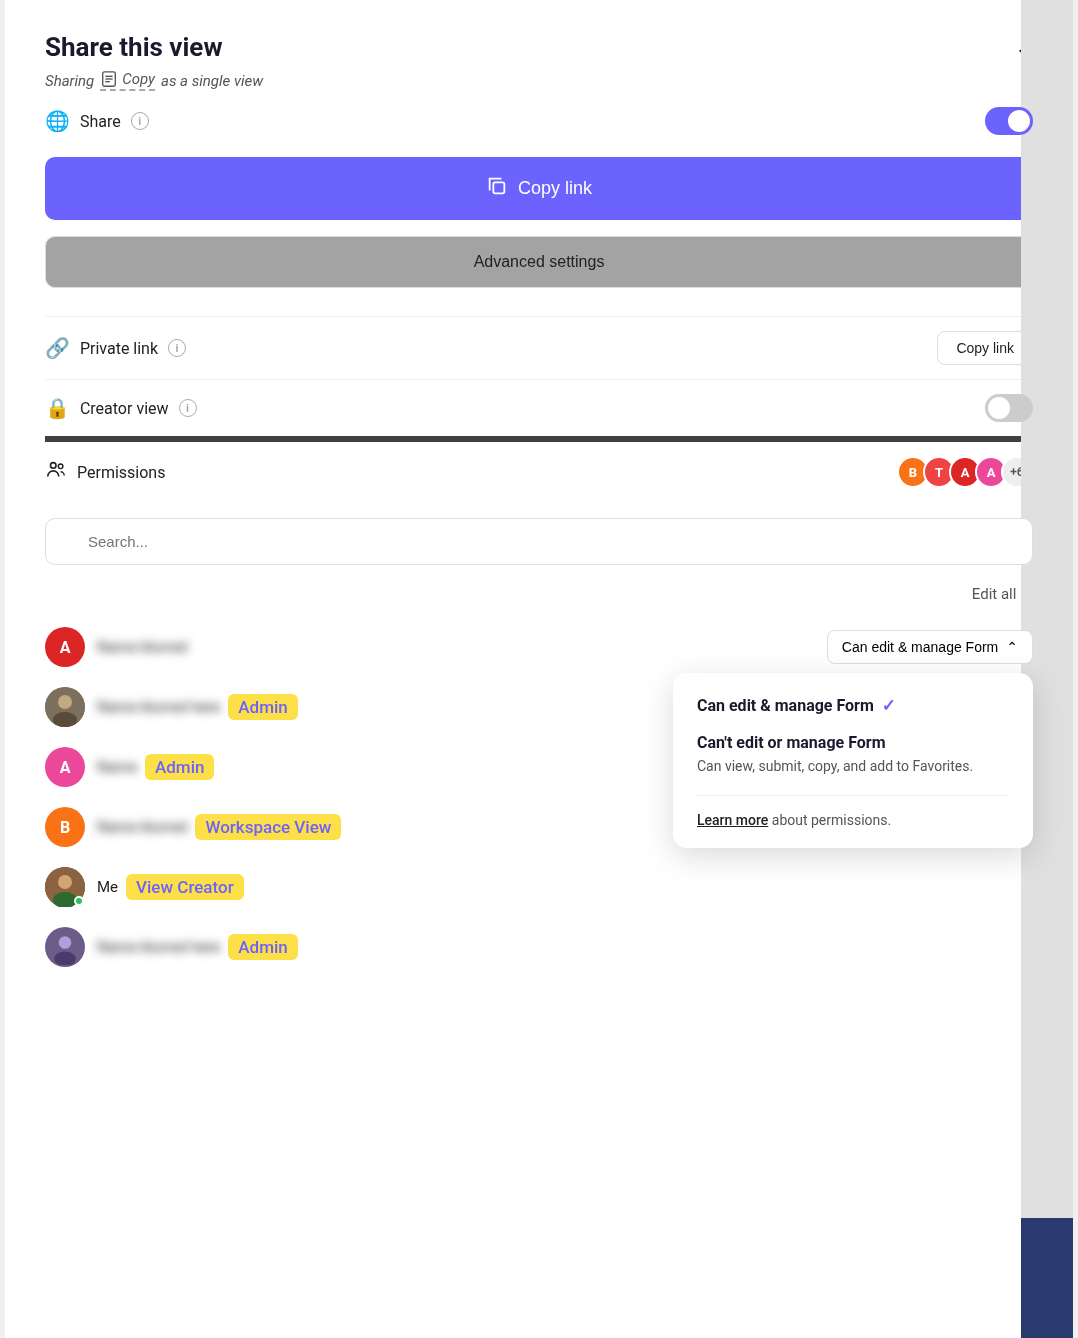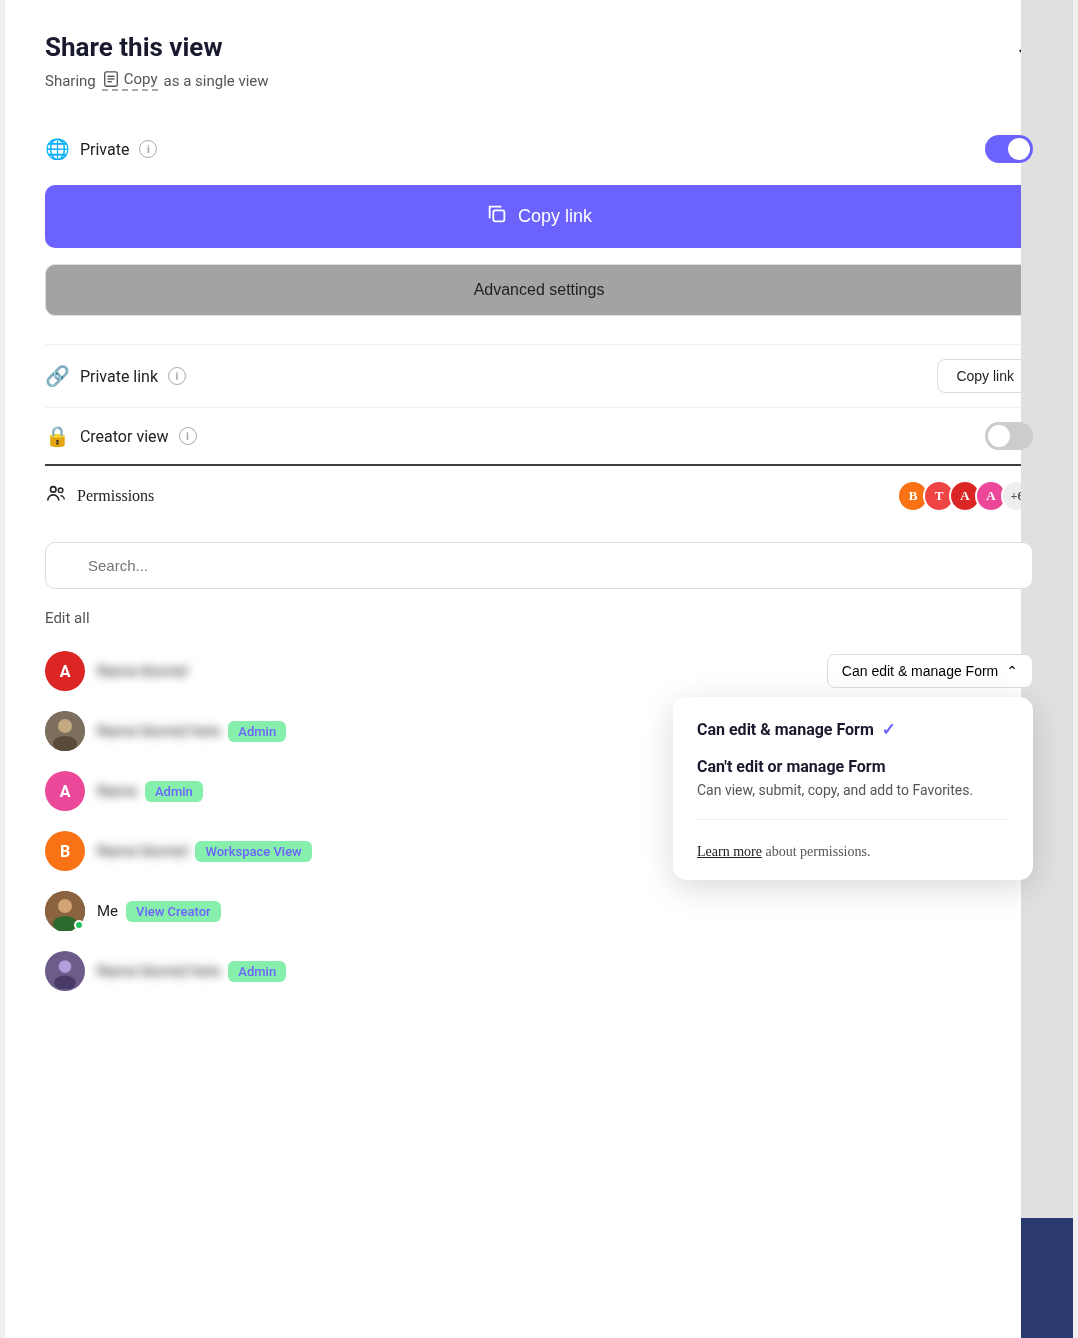--- a/index.html
+++ b/index.html
@@ -31,24 +31,25 @@
       color: #1a1a2e;
     }
     .chevron-down {
       font-size: 22px;
       color: #222;
       cursor: pointer;
     }
     .subtitle {
       font-size: 15px;
       color: #555;
-      margin-bottom: 44px;
+      margin-bottom: 16px;
       display: flex;
       align-items: center;
       gap: 6px;
+      font-style: italic;
     }
     .subtitle .form-chip {
       display: flex;
       align-items: center;
       gap: 4px;
       border-bottom: 2px dashed #aaa;
       padding-bottom: 1px;
     }
     .active-row {
       display: flex;
@@ -163,22 +164,21 @@
       padding: 8px 18px;
       font-size: 14px;
       cursor: pointer;
     }
 
     .permissions-row {
       display: flex;
       align-items: center;
       justify-content: space-between;
       padding: 14px 0;
-      border-top: 2px solid #404040;
-      font-family: Liberation Serif, serif;
+      border-top: 6px solid #404040;
     }
     .permissions-left {
       display: flex;
       align-items: center;
       gap: 10px;
       font-size: 16px;
       color: #222;
     }
     .avatars {
       display: flex;
@@ -224,21 +224,21 @@
       position: absolute;
       left: 14px;
       top: 50%;
       transform: translateY(-50%);
       color: #aaa;
       font-size: 17px;
     }
 
     .edit-all-row {
       display: flex;
-      justify-content: space-between;
+      justify-content: flex-end;
       align-items: center;
       font-size: 15px;
       color: #555;
       margin-bottom: 14px;
       cursor: pointer;
       gap: 4px;
     }
 
     .user-row {
       display: flex;
@@ -262,25 +262,25 @@
     }
     .user-name {
       flex: 1;
       font-size: 15px;
       color: #222;
       display: flex;
       align-items: center;
       gap: 8px;
     }
     .role-badge {
-      background: #86efac;
+      background: #fde047;
       color: #6c63ff;
       border-radius: 6px;
       padding: 3px 10px;
-      font-size: 13px;
+      font-size: 17px;
       font-weight: 500;
     }
     .blurred {
       filter: blur(5px);
       user-select: none;
     }
 
     .permission-dropdown-btn {
       display: flex;
       align-items: center;
@@ -322,24 +322,23 @@
       font-size: 14px;
       color: #555;
       line-height: 1.5;
     }
     .check-icon {
       color: #6c63ff;
       font-size: 17px;
     }
     .learn-more-section {
       border-top: 1px solid #eee;
-      padding-top: 24px;
+      padding-top: 16px;
       font-size: 14px;
       color: #555;
-      font-family: Liberation Serif, serif;
     }
     .learn-more-link {
       text-decoration: underline;
       color: #222;
       font-weight: 500;
       cursor: pointer;
     }
 
     .right-bar {
       position: absolute;
@@ -428,21 +427,21 @@
       </svg>
       <span>Copy</span>
     </span>
     <span>as a single view</span>
   </div>
 
   
   <div class="active-row">
     <div class="active-left">
       <span class="globe-icon">🌐</span>
-      <span>Private</span>
+      <span>Share</span>
       <span class="info-icon">i</span>
     </div>
     <div class="toggle on"></div>
   </div>
 
   
   <button class="copy-link-btn">
     <span class="copy-icon">
       <svg width="22" height="22" viewBox="0 0 24 24" fill="none">
         <rect x="8" y="8" width="12" height="12" rx="2" stroke="white" stroke-width="2" fill="none"></rect>

